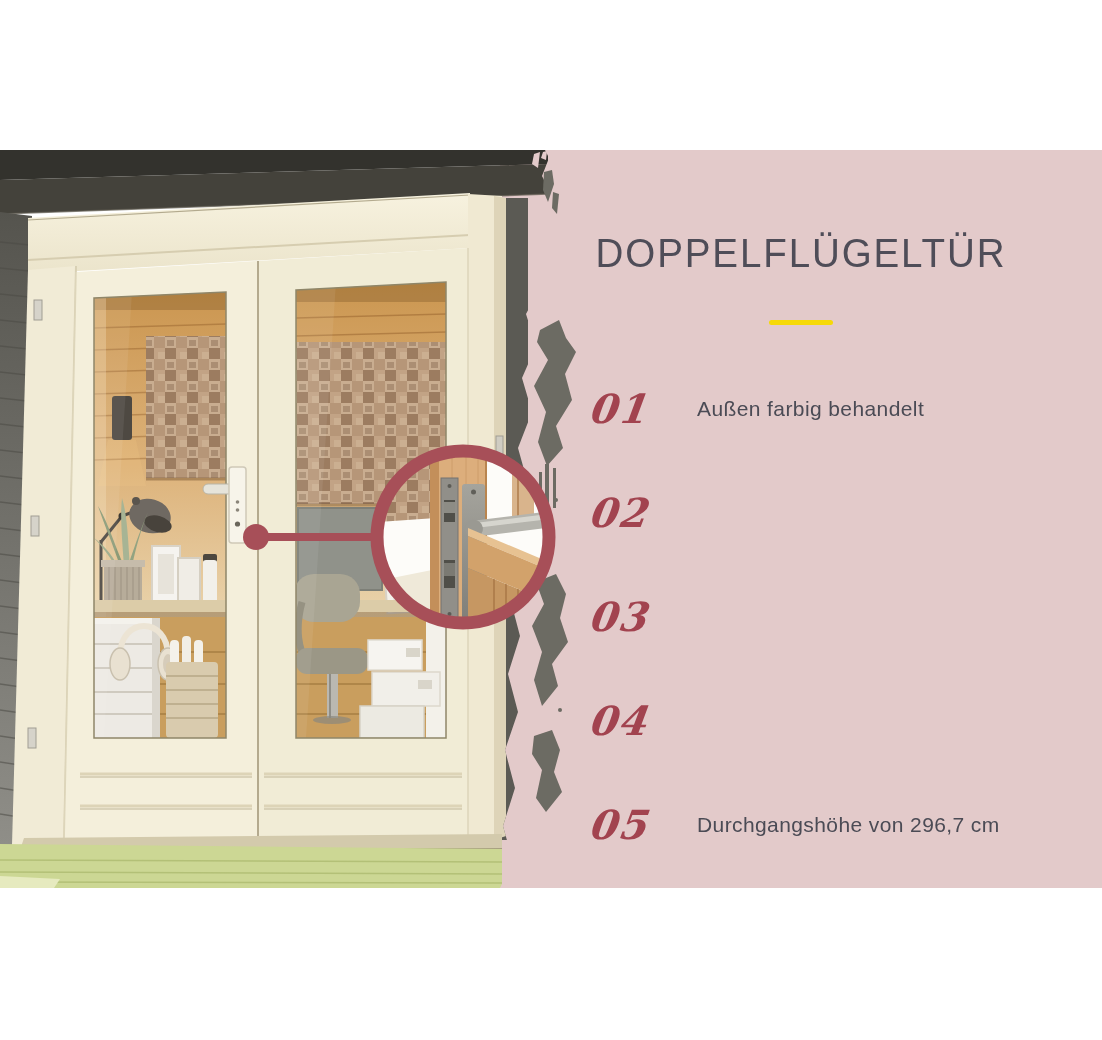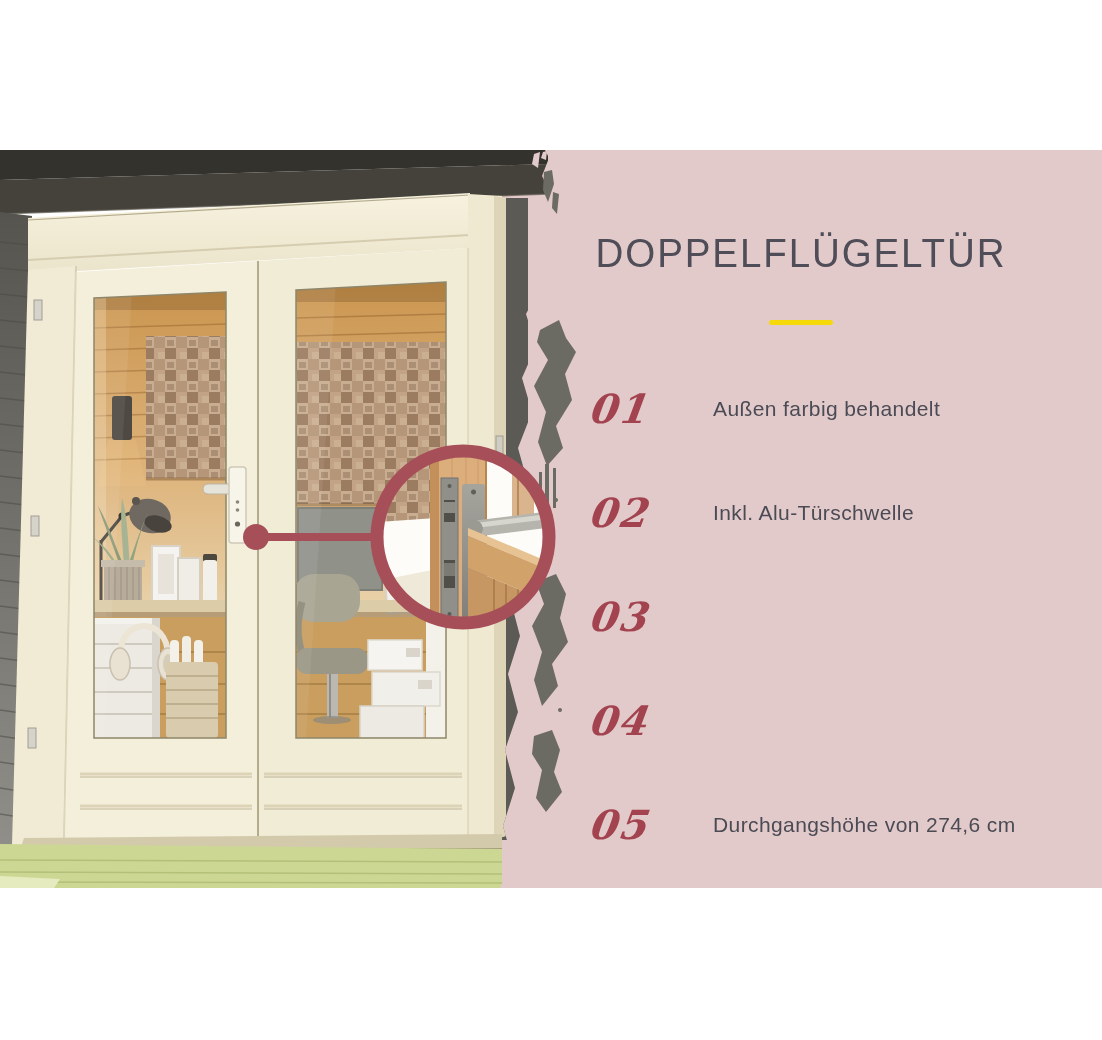--- a/index.html
+++ b/index.html
@@ -9,21 +9,21 @@
   .photo-svg{position:absolute;left:0;top:150px;width:600px;height:738px;display:block;}
   .panel-title{position:absolute;left:500px;top:230px;width:602px;text-align:center;
     font-size:41px;font-weight:400;letter-spacing:2px;color:#4f4d58;
     transform:scaleX(.94);transform-origin:50% 50%;white-space:nowrap;}
   .divider{position:absolute;left:769px;top:320px;width:64px;height:5px;background:#f6d908;border-radius:3px;}
   .features{position:absolute;left:592px;top:385px;width:500px;}
   .feature-row{display:flex;align-items:center;height:48px;margin-bottom:56px;}
   .feature-num{width:105px;flex:0 0 105px;font-family:"DejaVu Serif","Liberation Serif",serif;
     font-style:italic;font-weight:700;font-size:40px;letter-spacing:2px;color:#a2434f;
     transform:skewX(-10deg);line-height:1;}
-  .feature-text{font-size:21px;letter-spacing:.4px;color:#4b4b55;white-space:nowrap;margin-left:16px;}
+  .feature-text{font-size:21px;letter-spacing:.4px;color:#4b4b55;white-space:nowrap;}
 </style>
 </head>
 <body>
 
 <div class="stage">
 
   <div class="pink-panel"></div>
 
   <svg class="photo-svg" viewBox="0 0 600 738" xmlns="http://www.w3.org/2000/svg">
     <defs>
@@ -399,26 +399,25 @@
   <div class="panel-title">DOPPELFLÜGELTÜR</div>
   <div class="divider"></div>
 
   <div class="features">
     <div class="feature-row">
       <div class="feature-num">01</div>
       <div class="feature-text">Außen farbig behandelt</div>
     </div>
     <div class="feature-row">
       <div class="feature-num">02</div>
-      <div class="feature-text">Inkl. Alu-Türschwelle</div>
     </div>
     <div class="feature-row">
       <div class="feature-num">03</div>
     </div>
     <div class="feature-row">
       <div class="feature-num">04</div>
     </div>
     <div class="feature-row">
       <div class="feature-num">05</div>
-      <div class="feature-text">Durchgangshöhe von 274,6 cm</div>
+      <div class="feature-text">Durchgangshöhe von 296,7 cm</div>
     </div>
   </div>
 </div>
 
 </body></html>

